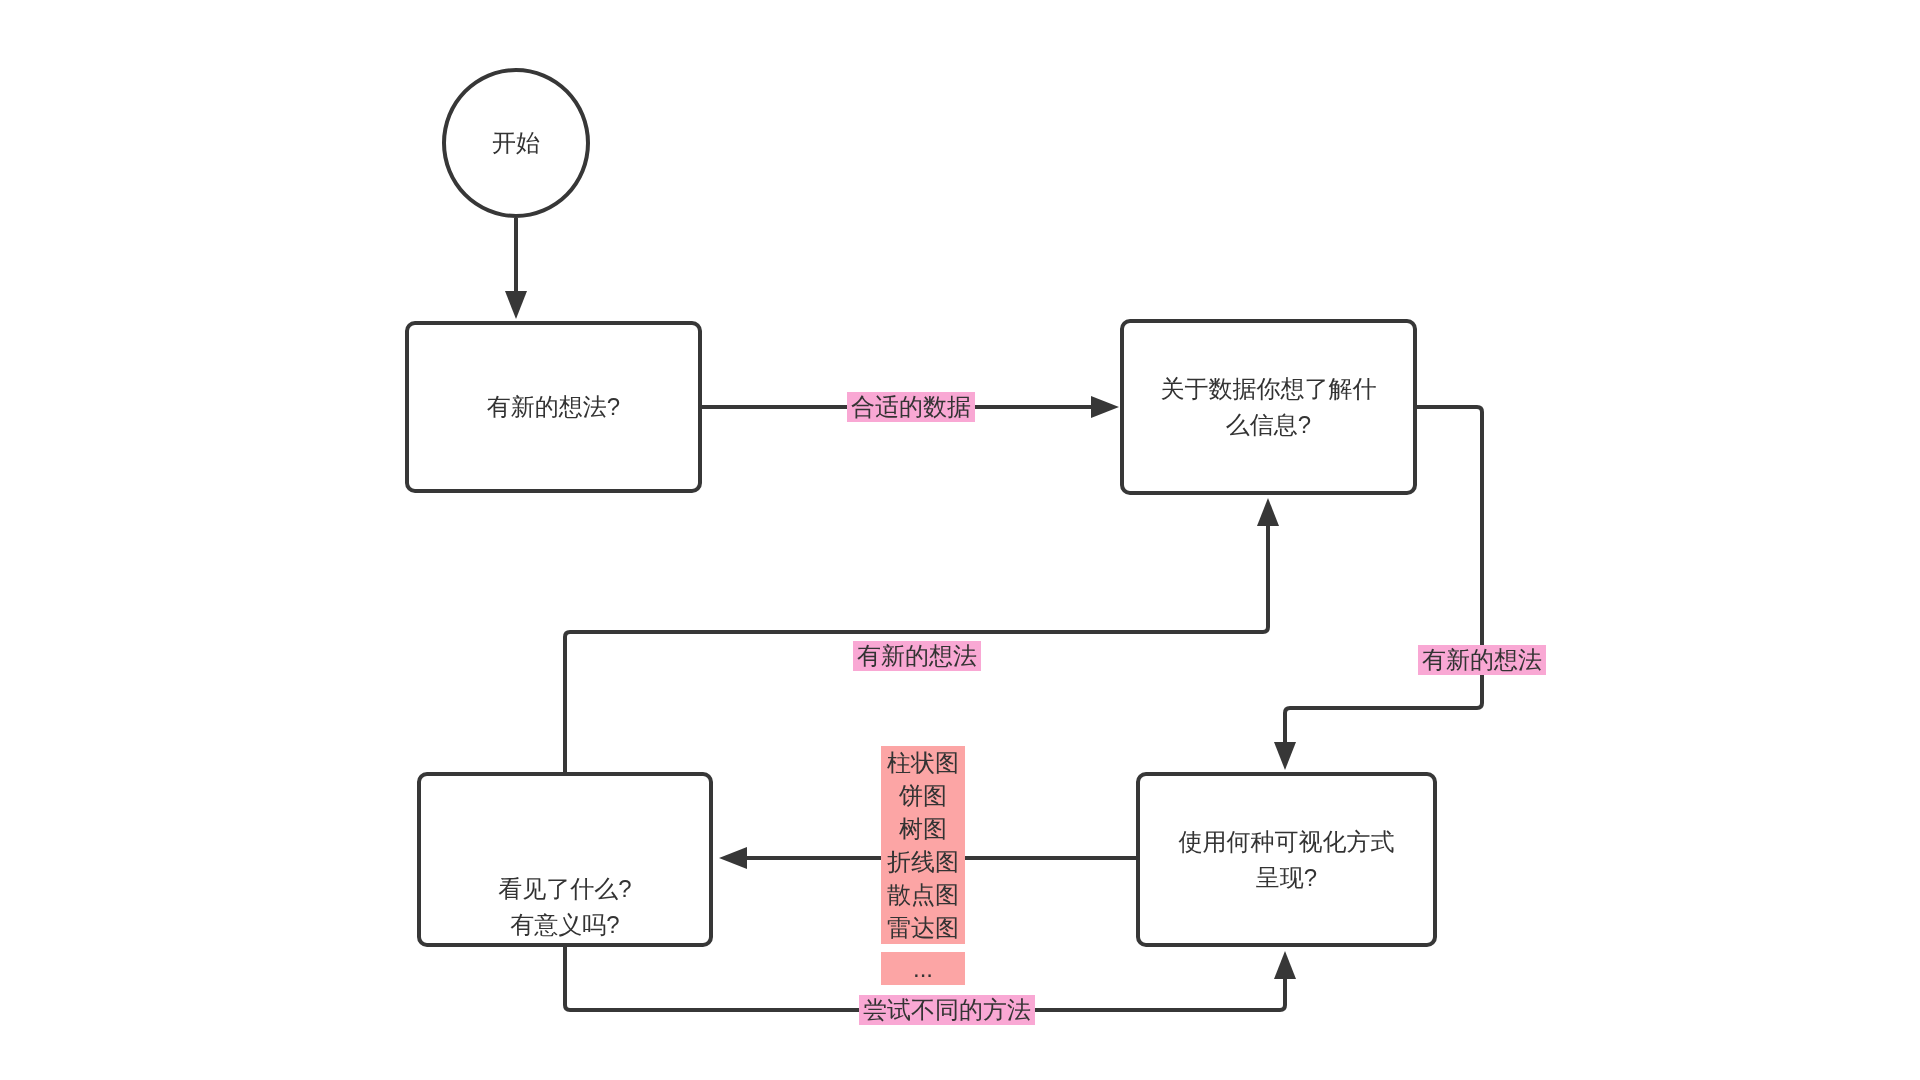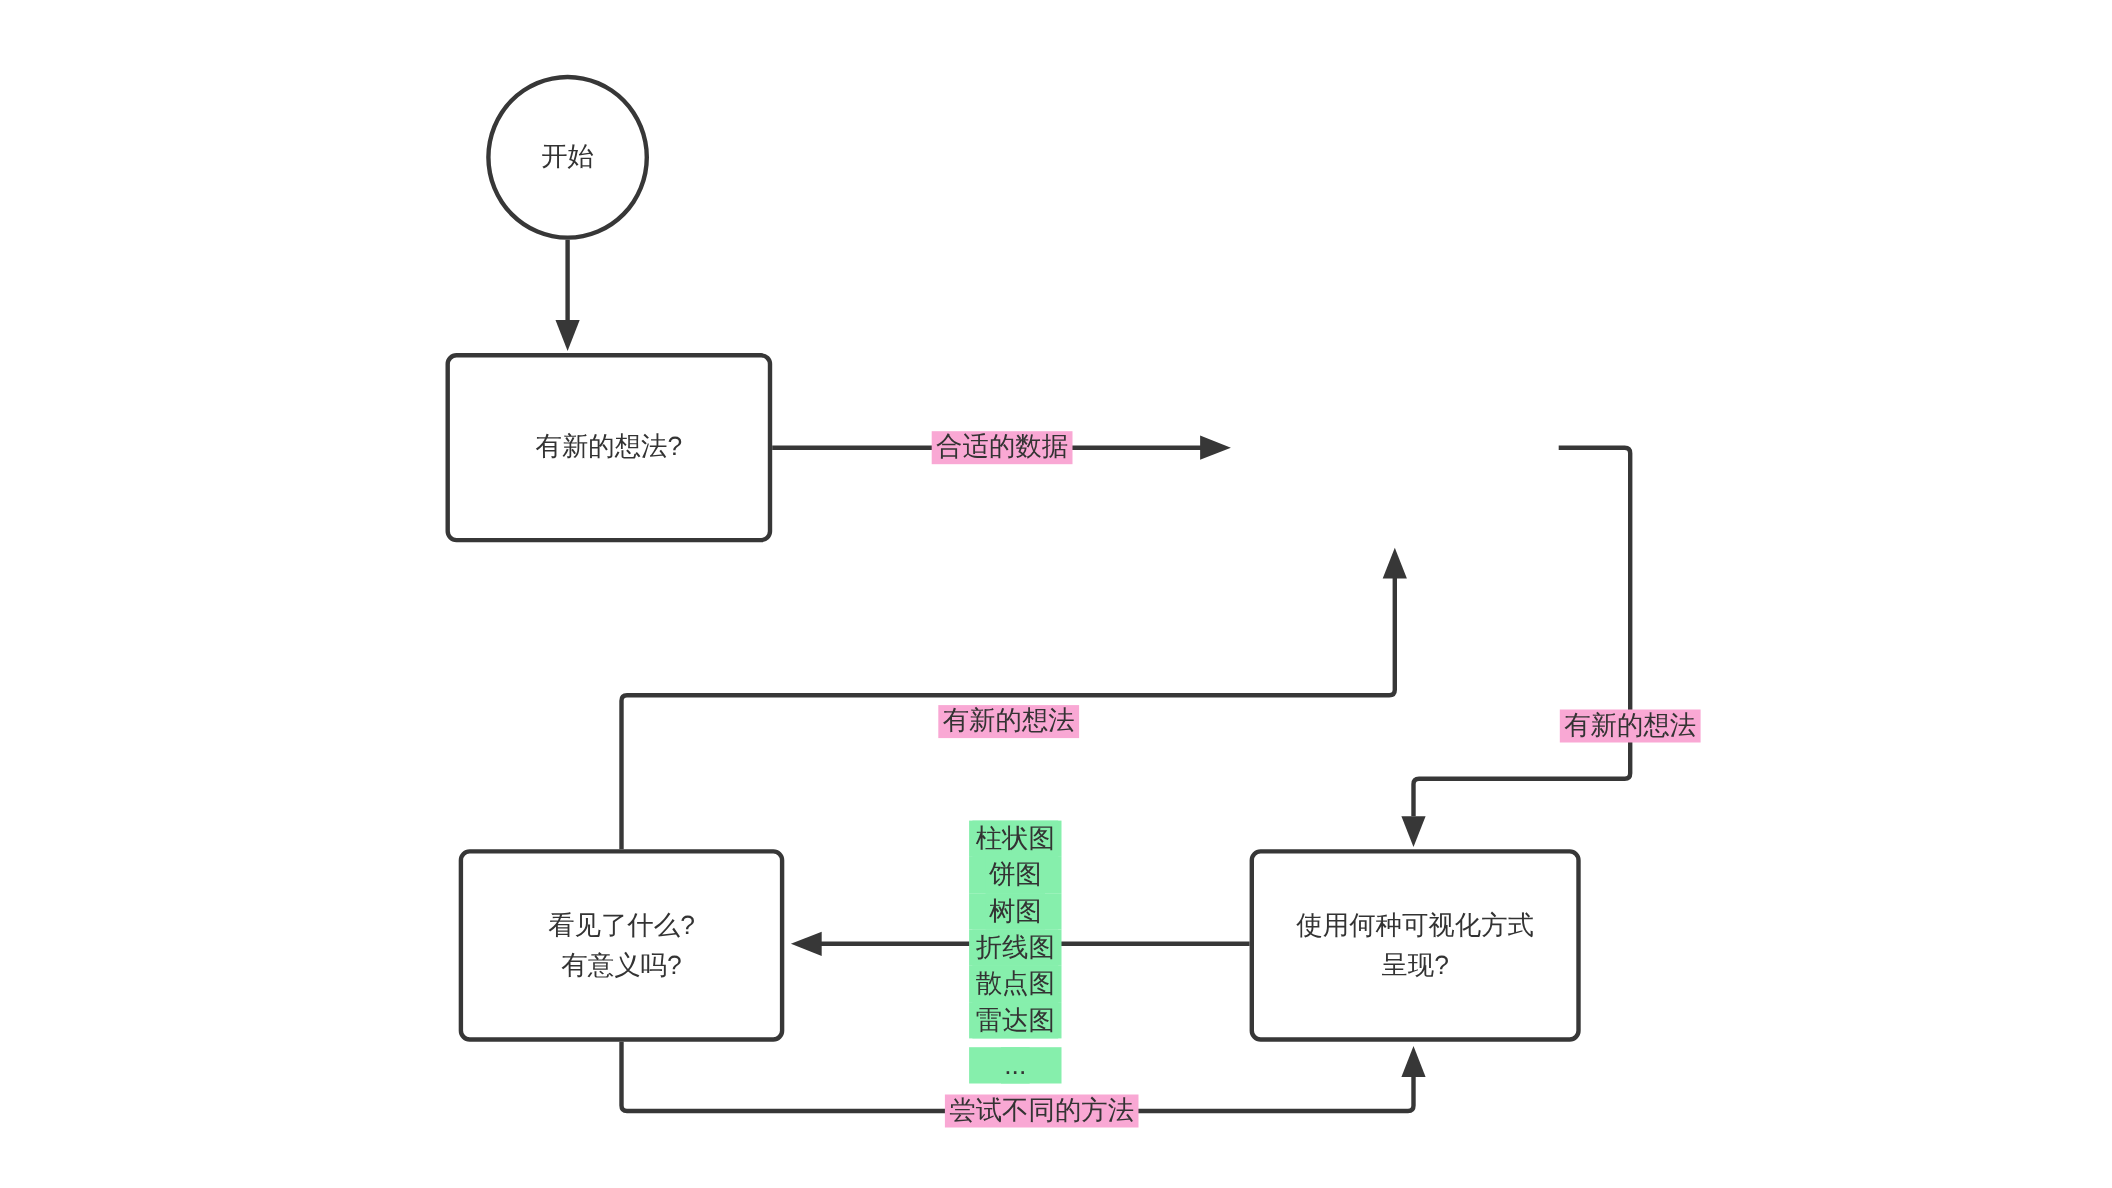--- a/index.html
+++ b/index.html
@@ -54,21 +54,21 @@
   .chart-type-list {
     position: absolute;
     transform: translateX(-50%);
     text-align: center;
     color: #333333;
     font-size: 24px;
     line-height: 33px;
   }
   .chart-type-list span {
     display: inline-block;
-    background: #86efac;
+    background: #fca5a5;
     padding: 0 3px;
   }
   .chart-type-list .row { display: block; height: 33px; }
 </style>
 </head>
 <body>
 
 <div class="canvas">
 
   <svg class="connectors" viewBox="0 0 1920 1080" xmlns="http://www.w3.org/2000/svg">
@@ -91,27 +91,31 @@
   </svg>
 
   <div class="node circle" style="left:442px; top:68px; width:148px; height:150px;">
     <span>开始</span>
   </div>
 
   <div class="node rect" style="left:405px; top:321px; width:297px; height:172px;">
     <span>有新的想法?</span>
   </div>
 
+  <div class="node rect" style="left:1120px; top:319px; width:297px; height:176px;">
+    <span>关于数据你想了解什
+么信息?</span>
+  </div>
 
   <div class="node rect" style="left:1136px; top:772px; width:301px; height:175px;">
     <span>使用何种可视化方式
 呈现?</span>
   </div>
 
-  <div class="node rect" style="left:417px; top:772px; width:296px; height:175px;">
+  <div class="node rect" style="left:417px; top:772px; width:296px; height:175px;align-items:flex-end;">
     <span>看见了什么?
 有意义吗?</span>
   </div>
 
   <div class="edge-label" style="left:911px; top:407px;">合适的数据</div>
 
   <div class="edge-label" style="left:1482px; top:660px;">有新的想法</div>
 
   <div class="edge-label" style="left:917px; top:656px;">有新的想法</div>
 

